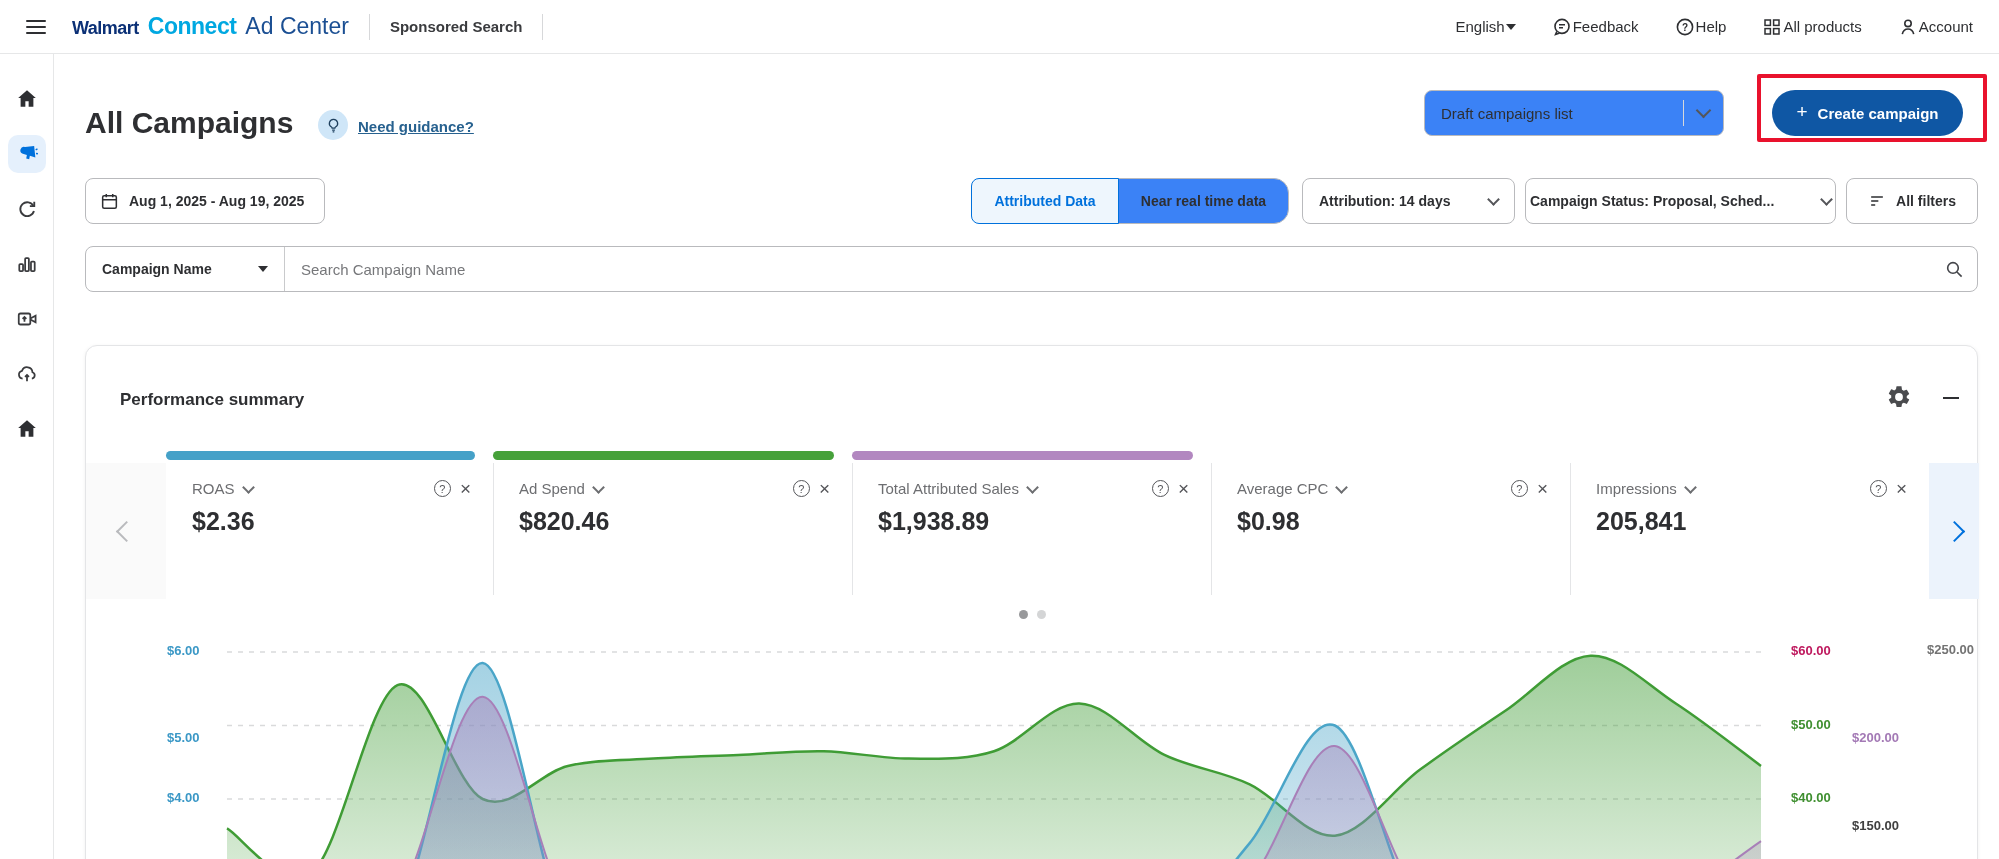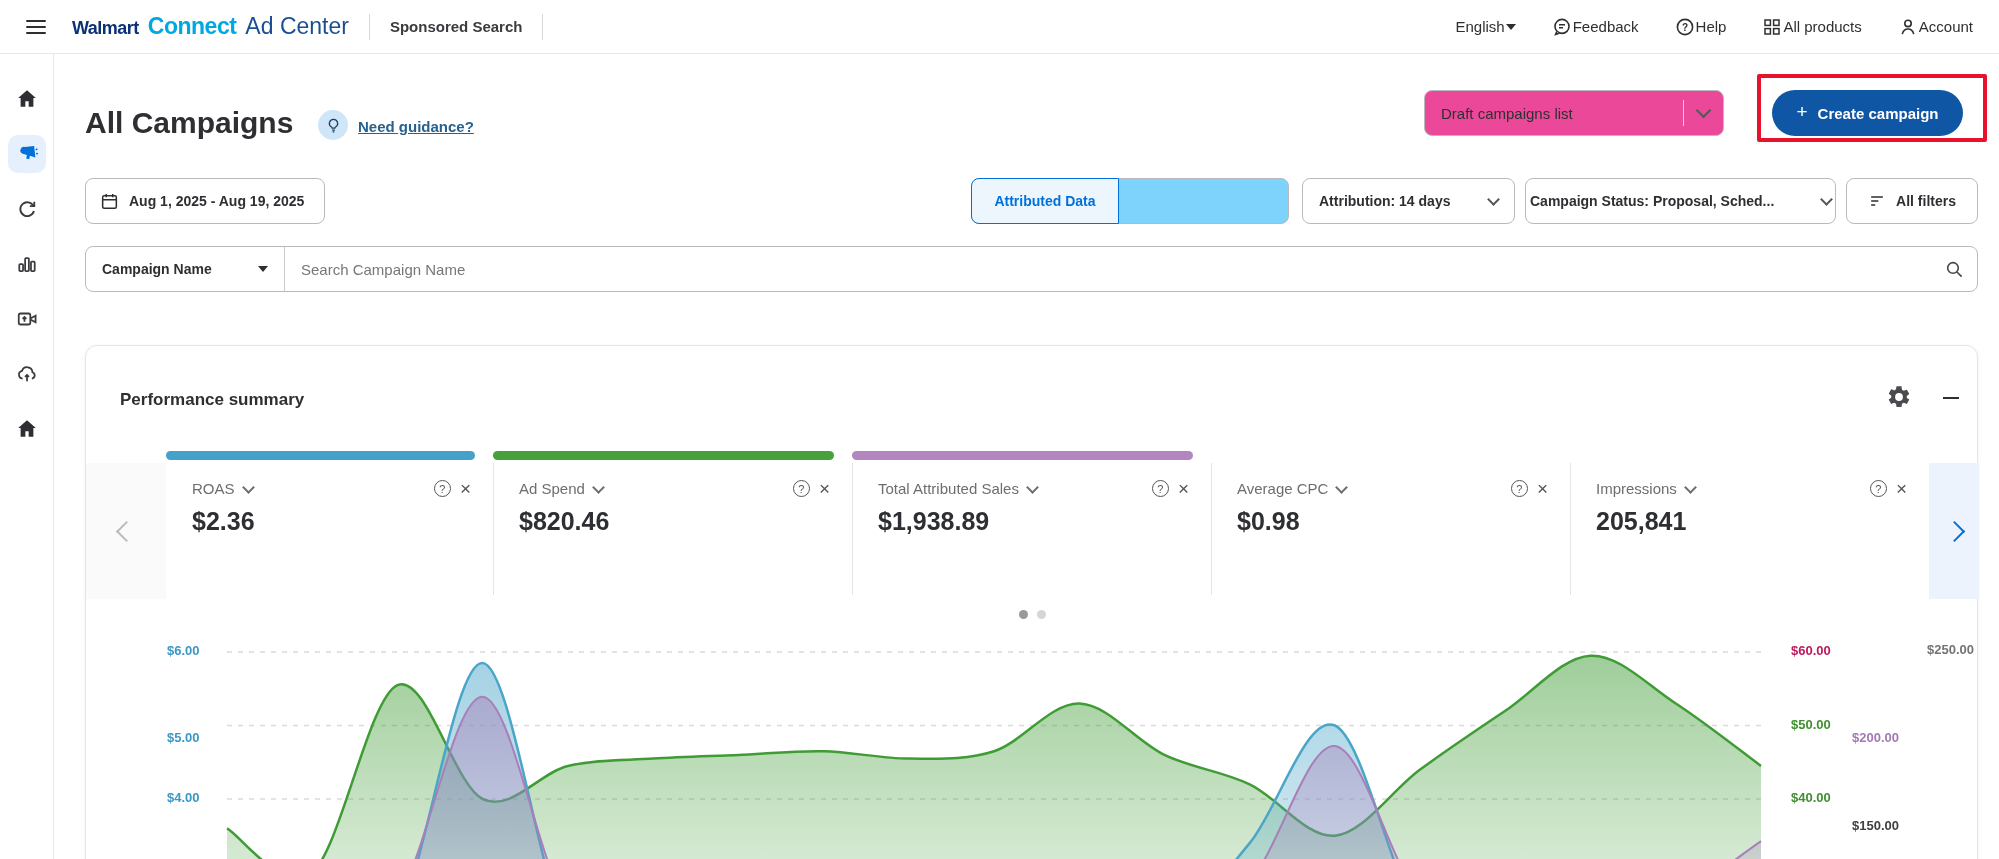--- a/index.html
+++ b/index.html
@@ -27,36 +27,36 @@
   .sidebar{position:absolute;top:54px;left:0;width:54px;height:805px;background:#fff;border-right:1px solid #e6e7e8;
     display:flex;flex-direction:column;align-items:center;padding-top:26px;gap:17px;box-sizing:border-box;z-index:10;}
   .side-item{width:38px;height:38px;border-radius:10px;display:flex;align-items:center;justify-content:center;cursor:pointer;}
   .side-item.active{background:#e5f0fc;}
   
   .page-title{position:absolute;left:85px;top:106px;font-size:30px;font-weight:800;color:#2e2f32;}
   .bulb-badge{position:absolute;left:318px;top:110px;width:30px;height:30px;border-radius:50%;background:#cfe6f8;
     display:flex;align-items:center;justify-content:center;}
   .guidance{position:absolute;left:358px;top:118px;font-size:15px;font-weight:600;color:#27618f;text-decoration:underline;cursor:pointer;}
   .list-dropdown{position:absolute;left:1424px;top:90px;width:300px;height:46px;border:1px solid #b9babd;border-radius:8px;
-    box-sizing:border-box;display:flex;align-items:center;padding:0 14px 0 16px;font-size:15px;cursor:pointer;background:#ec4899;}
+    box-sizing:border-box;display:flex;align-items:center;padding:0 14px 0 16px;font-size:15px;cursor:pointer;background:#3b82f6;}
   .list-dropdown .sep{margin-left:auto;width:1px;height:26px;background:#d7d8da;margin-right:14px;}
   .chev{display:inline-block;border-right:2px solid #55565a;border-bottom:2px solid #55565a;transform:rotate(45deg);}
   .chev.c10{width:9px;height:9px;margin-top:-5px;}
   .chev.c7{width:7px;height:7px;margin-top:-3px;}
   .highlight-box{position:absolute;left:1757px;top:74px;width:230px;height:68px;border:4px solid #e9122d;border-radius:2px;
     box-sizing:border-box;pointer-events:none;z-index:30;}
   .create-btn{position:absolute;left:1772px;top:90px;width:191px;height:46px;border-radius:23px;background:#0f57a4;color:#fff;
     display:flex;align-items:center;justify-content:center;gap:10px;font-size:15px;font-weight:700;cursor:pointer;z-index:25;}
   .create-btn .plus{font-size:19px;font-weight:400;margin-top:-2px;}
   
   .ctl{position:absolute;top:178px;height:46px;border:1px solid #b9babd;border-radius:8px;box-sizing:border-box;background:#fff;
     display:flex;align-items:center;font-size:14px;font-weight:600;color:#2e2f32;cursor:pointer;}
   .date-btn{left:85px;width:240px;padding:0 14px;gap:10px;}
-  .toggle-group{position:absolute;top:178px;left:971px;width:318px;height:46px;border:1px solid #b9babd;border-radius:8px;
-    box-sizing:border-box;display:flex;background:#7dd3fc;}
+  .toggle-group{position:absolute;top:178px;left:971px;width:318px;height:46px;border:1px solid #b9babd;border-radius:15px;
+    box-sizing:border-box;display:flex;background:#3b82f6;}
   .toggle-seg{display:flex;align-items:center;justify-content:center;font-size:14px;font-weight:600;cursor:pointer;box-sizing:border-box;}
   .toggle-seg.on{width:148px;background:#eef6fd;border:1px solid #0071dc;border-radius:8px 0 0 8px;color:#0071dc;margin:-1px 0 -1px -1px;height:46px;}
   .toggle-seg.off{flex:1;color:#2e2f32;}
   .attr-dd{left:1302px;width:213px;padding:0 16px;}
   .attr-dd .chev,.status-dd .chev{margin-left:auto;}
   .status-dd{left:1525px;width:311px;padding:0 4px;}
   .allfilters-btn{left:1846px;width:132px;justify-content:center;gap:10px;}
   
   .search-bar{position:absolute;left:85px;top:246px;width:1893px;height:46px;border:1px solid #b9babd;border-radius:8px;
     box-sizing:border-box;display:flex;align-items:center;background:#fff;}
@@ -222,20 +222,21 @@
 <div class="ctl date-btn">
   <svg width="19" height="19" viewBox="0 0 20 20" fill="none" stroke="#2e2f32" stroke-width="1.6">
     <rect x="2.8" y="4" width="14.4" height="13" rx="1.6"></rect>
       <path d="M2.8 8.2 h14.4 M6.6 2 v3.4 M13.4 2 v3.4"></path>
   </svg>
   <span>Aug 1, 2025 - Aug 19, 2025</span>
 </div>
 
 <div class="toggle-group">
   <div class="toggle-seg on">Attributed Data</div>
+  <div class="toggle-seg off">Near real time data</div>
 </div>
 
 <div class="ctl attr-dd">
   <span>Attribution: 14 days</span>
   <span class="chev c7"></span>
 </div>
 
 <div class="ctl status-dd">
   <span>Campaign Status: Proposal, Sched...</span>
   <span class="chev c7"></span>

